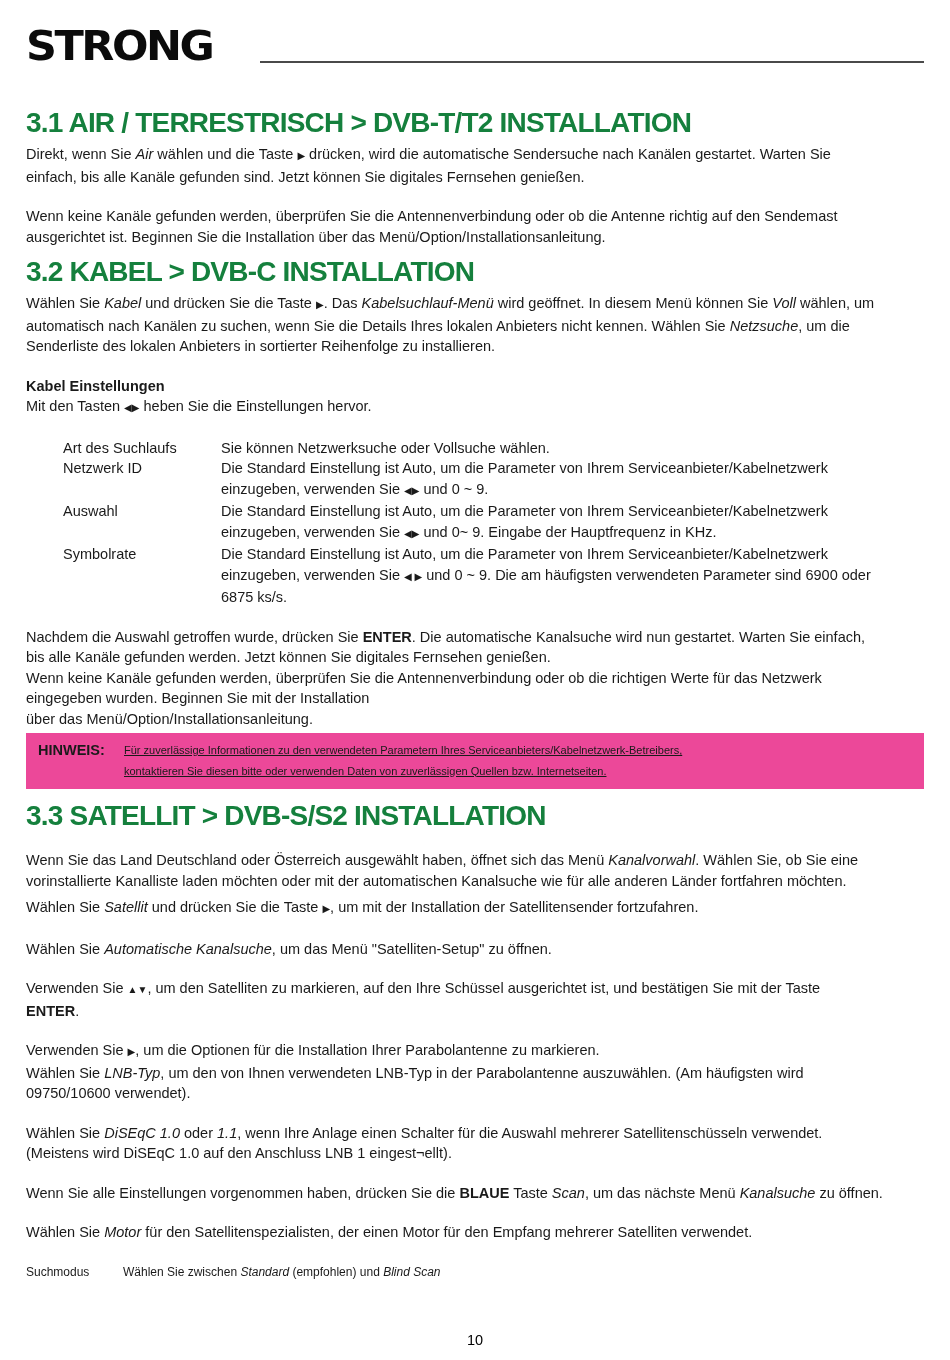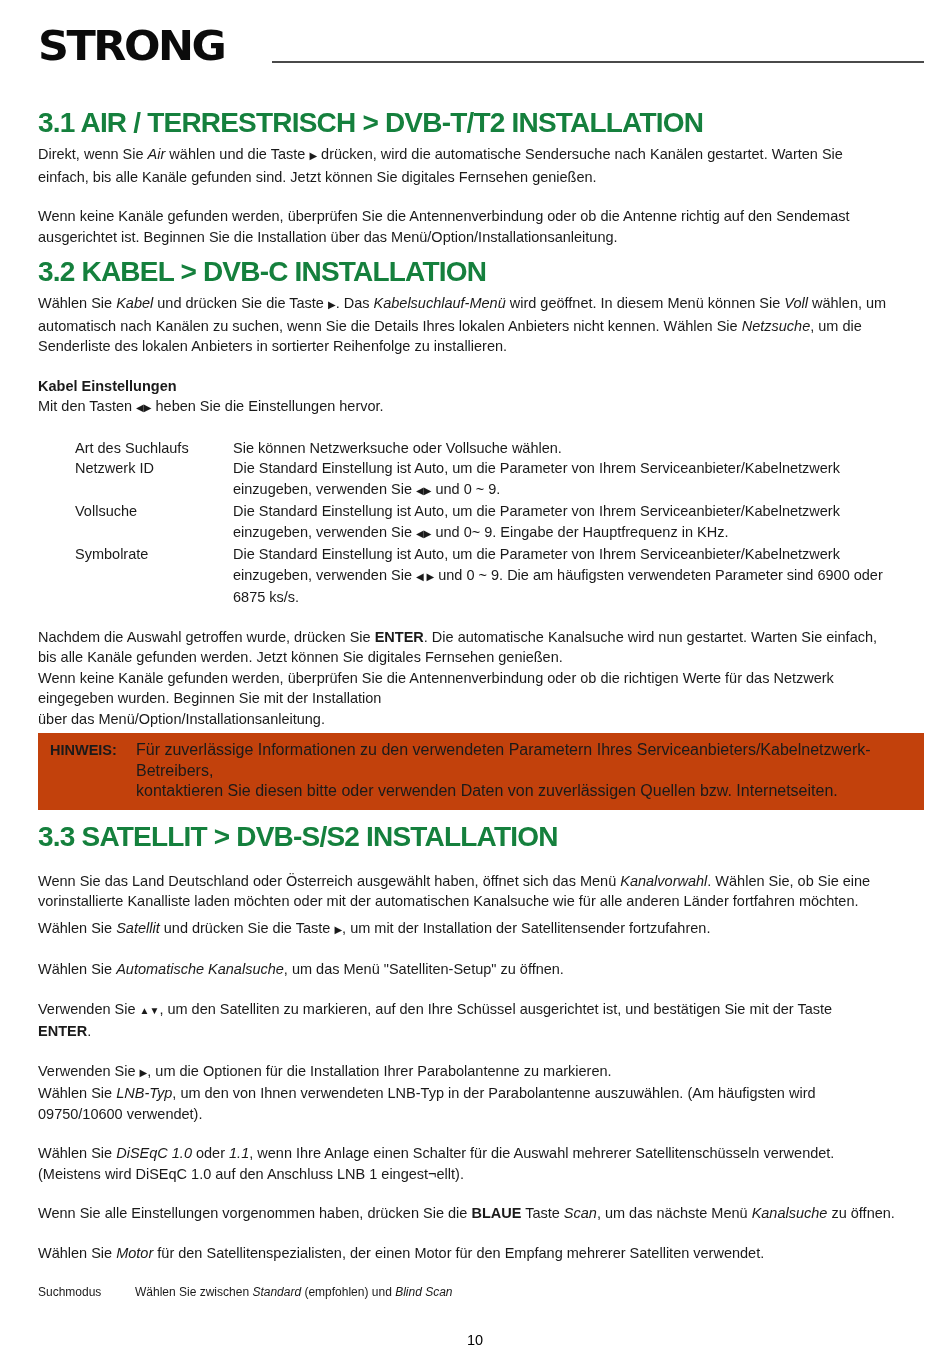--- a/index.html
+++ b/index.html
@@ -5,21 +5,21 @@
 <style>
   html, body { margin: 0; padding: 0; }
   body {
     width: 950px; height: 1360px;
     background: #ffffff;
     color: #1a1a1a;
     font-family: "Liberation Sans", sans-serif;
     position: relative;
     overflow: hidden;
   }
-  .page { padding: 25px 26px 0 38px; }
+  .page { padding: 25px 26px 0 26px; }
 
   
   .header { display: flex; align-items: flex-end; height: 40px; }
   .logo {
     font-family: "DejaVu Sans", sans-serif;
     font-weight: bold;
     font-size: 43px;
     line-height: 40px;
     letter-spacing: -2.5px;
     color: #0b0b0b;
@@ -67,35 +67,36 @@
   .dl { margin-top: 19px; margin-left: 37px; }
   .dl-row { display: grid; grid-template-columns: 158px 1fr; }
   .dl-term, .dl-def {
     font-size: 14.5px;
     line-height: 20.5px;
     white-space: pre-wrap;
   }
 
   
   .note {
-    background: #c2410c;
+    background: #ec4899;
     margin-top: 4px;
     padding: 7px 12px 8px 12px;
     display: grid;
     grid-template-columns: 86px 1fr;
   }
   .note-label {
     font-weight: bold;
     font-size: 14.5px;
     line-height: 20.5px;
   }
   .note-text {
-    font-size: 16px;
+    font-size: 11px;
     line-height: 20.5px;
     white-space: pre-wrap;
+    text-decoration: underline;
   }
 
   
   .mode-row { display: grid; grid-template-columns: 97px 1fr; margin-top: 19px; }
   .mode-term, .mode-def {
     font-size: 12px;
     line-height: 20.5px;
     white-space: pre-wrap;
   }
 
@@ -136,21 +137,21 @@
     <div class="dl-row">
       <div class="dl-term">Art des Suchlaufs</div>
       <div class="dl-def"><span class="seg-n">Sie können Netzwerksuche oder Vollsuche wählen.</span></div>
     </div>
     <div class="dl-row">
       <div class="dl-term">Netzwerk ID</div>
       <div class="dl-def"><span class="seg-n">Die Standard Einstellung ist Auto, um die Parameter von Ihrem Serviceanbieter/Kabelnetzwerk
 einzugeben, verwenden Sie </span><span class="seg-g">◀▶</span><span class="seg-n"> und 0 ~ 9.</span></div>
     </div>
     <div class="dl-row">
-      <div class="dl-term">Vollsuche</div>
+      <div class="dl-term">Auswahl</div>
       <div class="dl-def"><span class="seg-n">Die Standard Einstellung ist Auto, um die Parameter von Ihrem Serviceanbieter/Kabelnetzwerk
 einzugeben, verwenden Sie </span><span class="seg-g">◀▶</span><span class="seg-n"> und 0~ 9. Eingabe der Hauptfrequenz in KHz.</span></div>
     </div>
     <div class="dl-row">
       <div class="dl-term">Symbolrate</div>
       <div class="dl-def"><span class="seg-n">Die Standard Einstellung ist Auto, um die Parameter von Ihrem Serviceanbieter/Kabelnetzwerk
 einzugeben, verwenden Sie </span><span class="seg-g">◀ ▶</span><span class="seg-n"> und 0 ~ 9. Die am häufigsten verwendeten Parameter sind 6900 oder
 6875 ks/s.</span></div>
     </div>
   </div>

